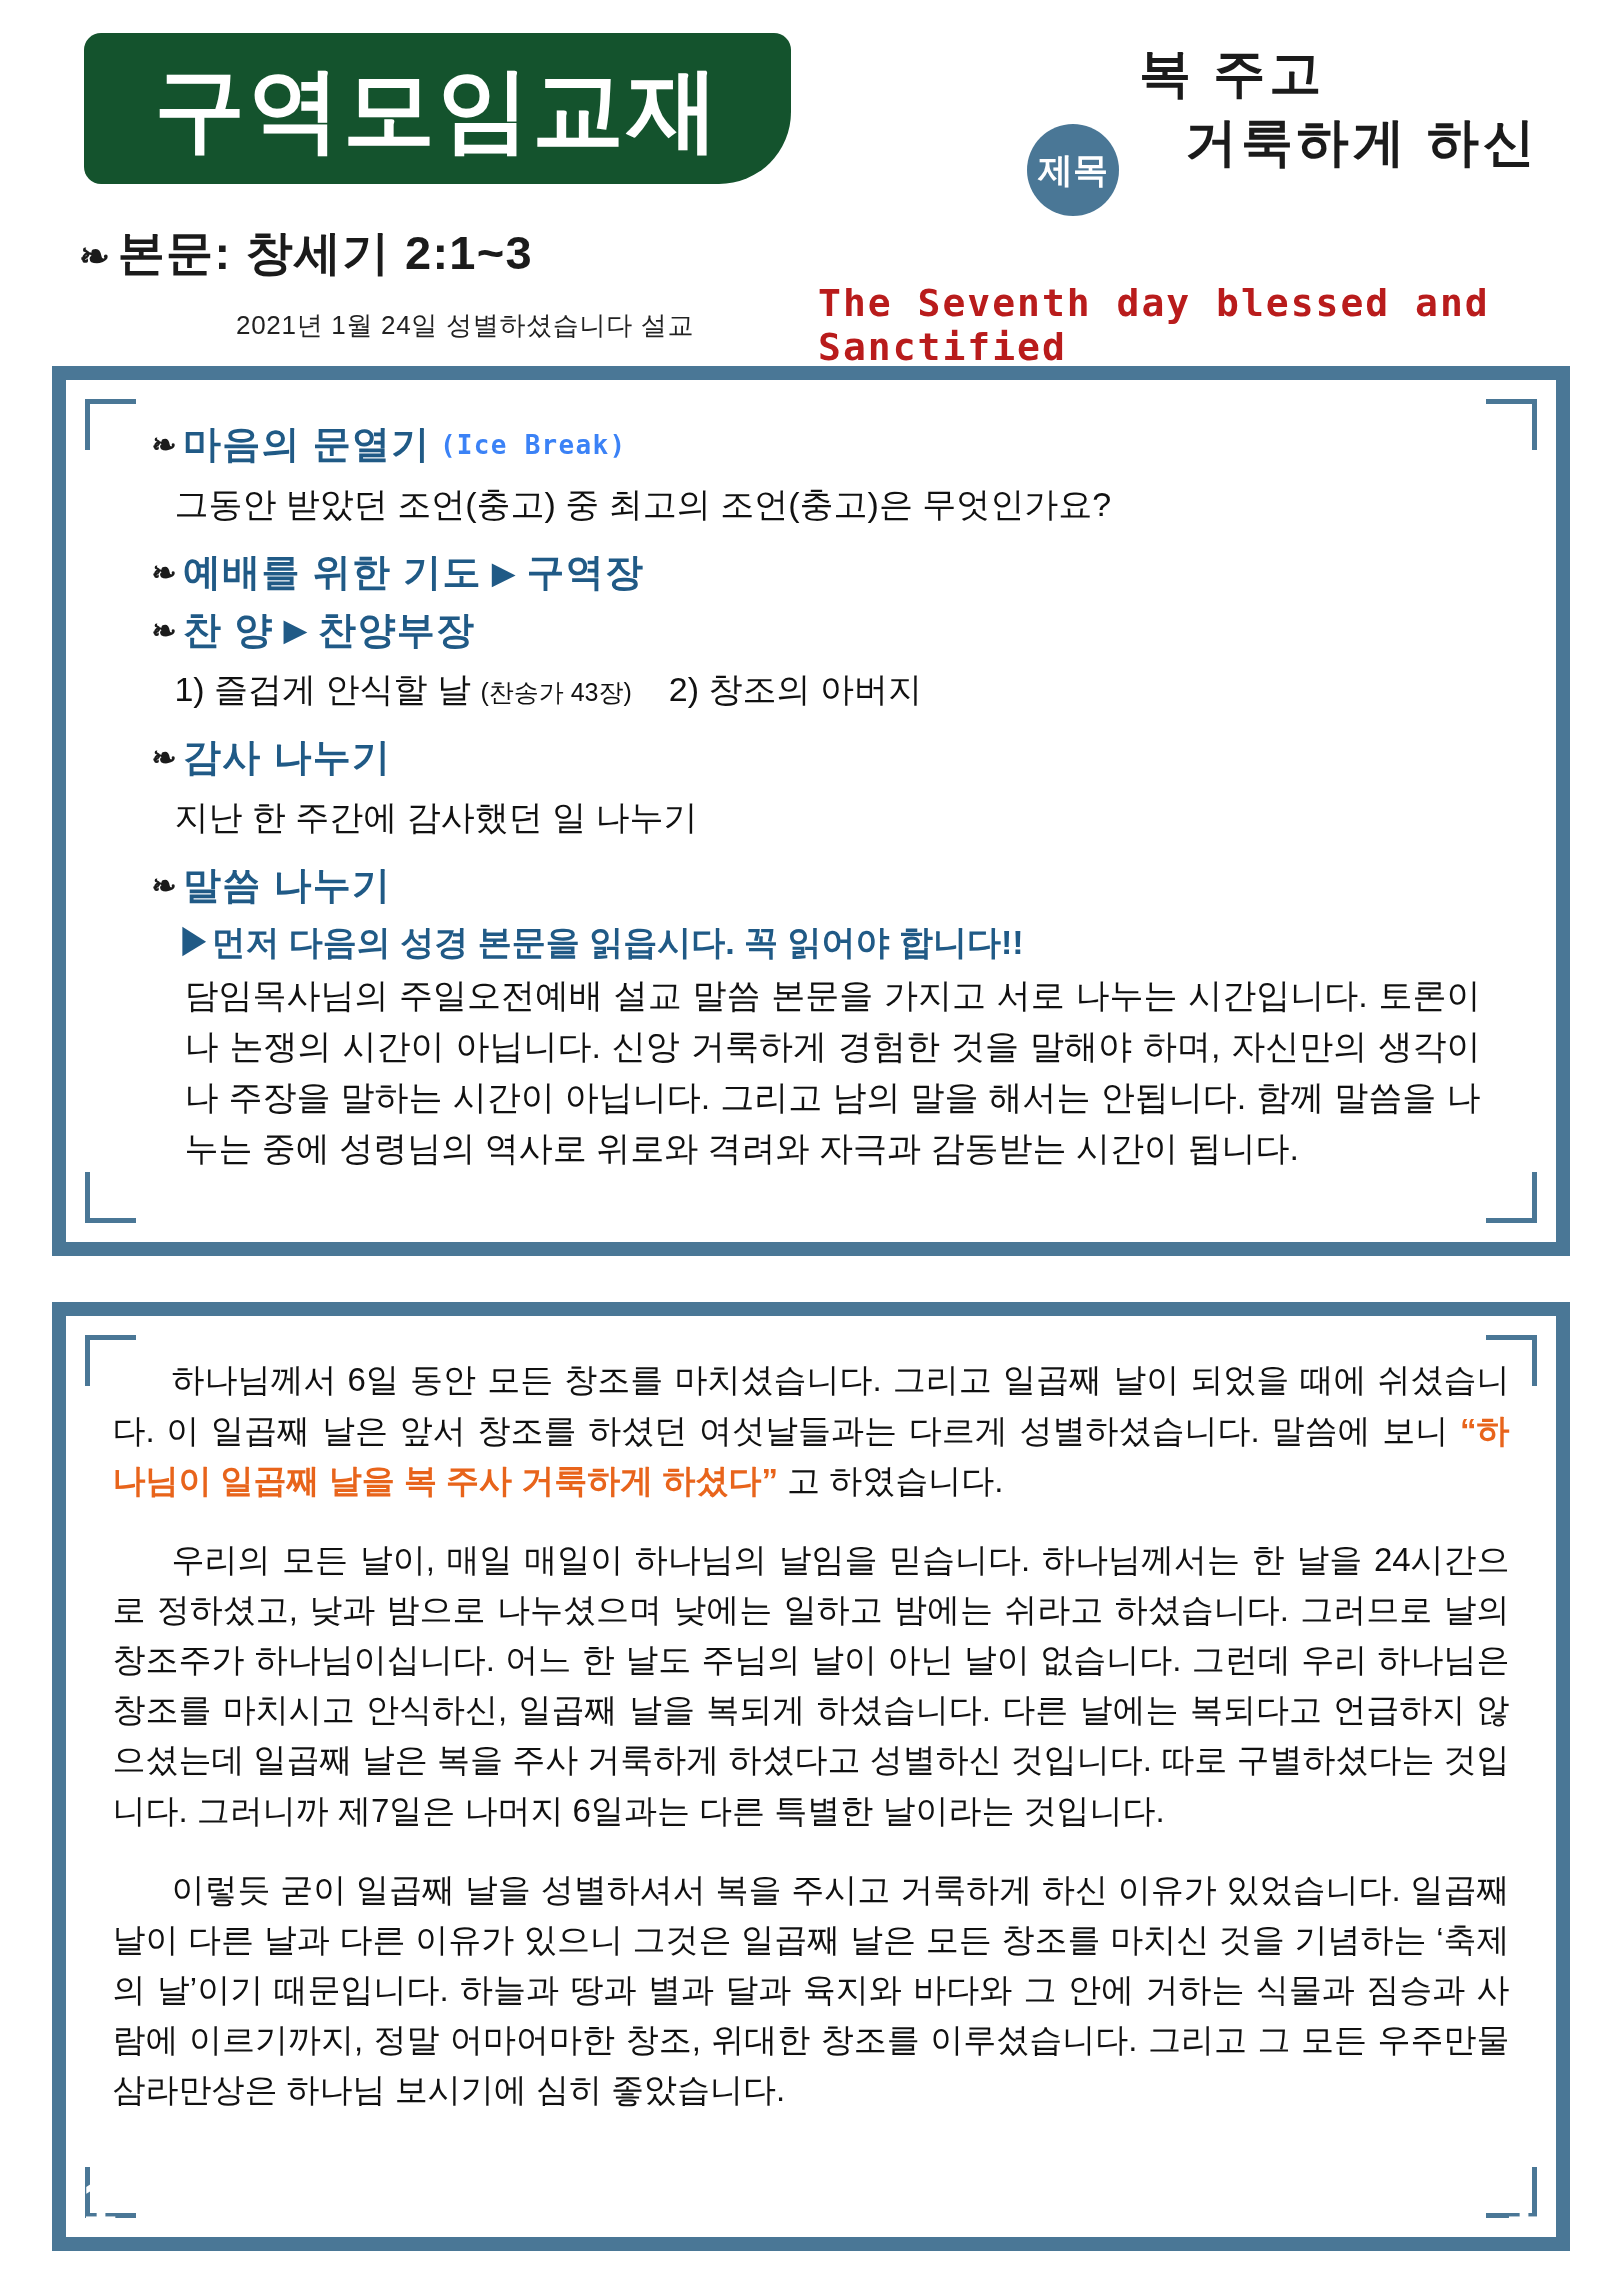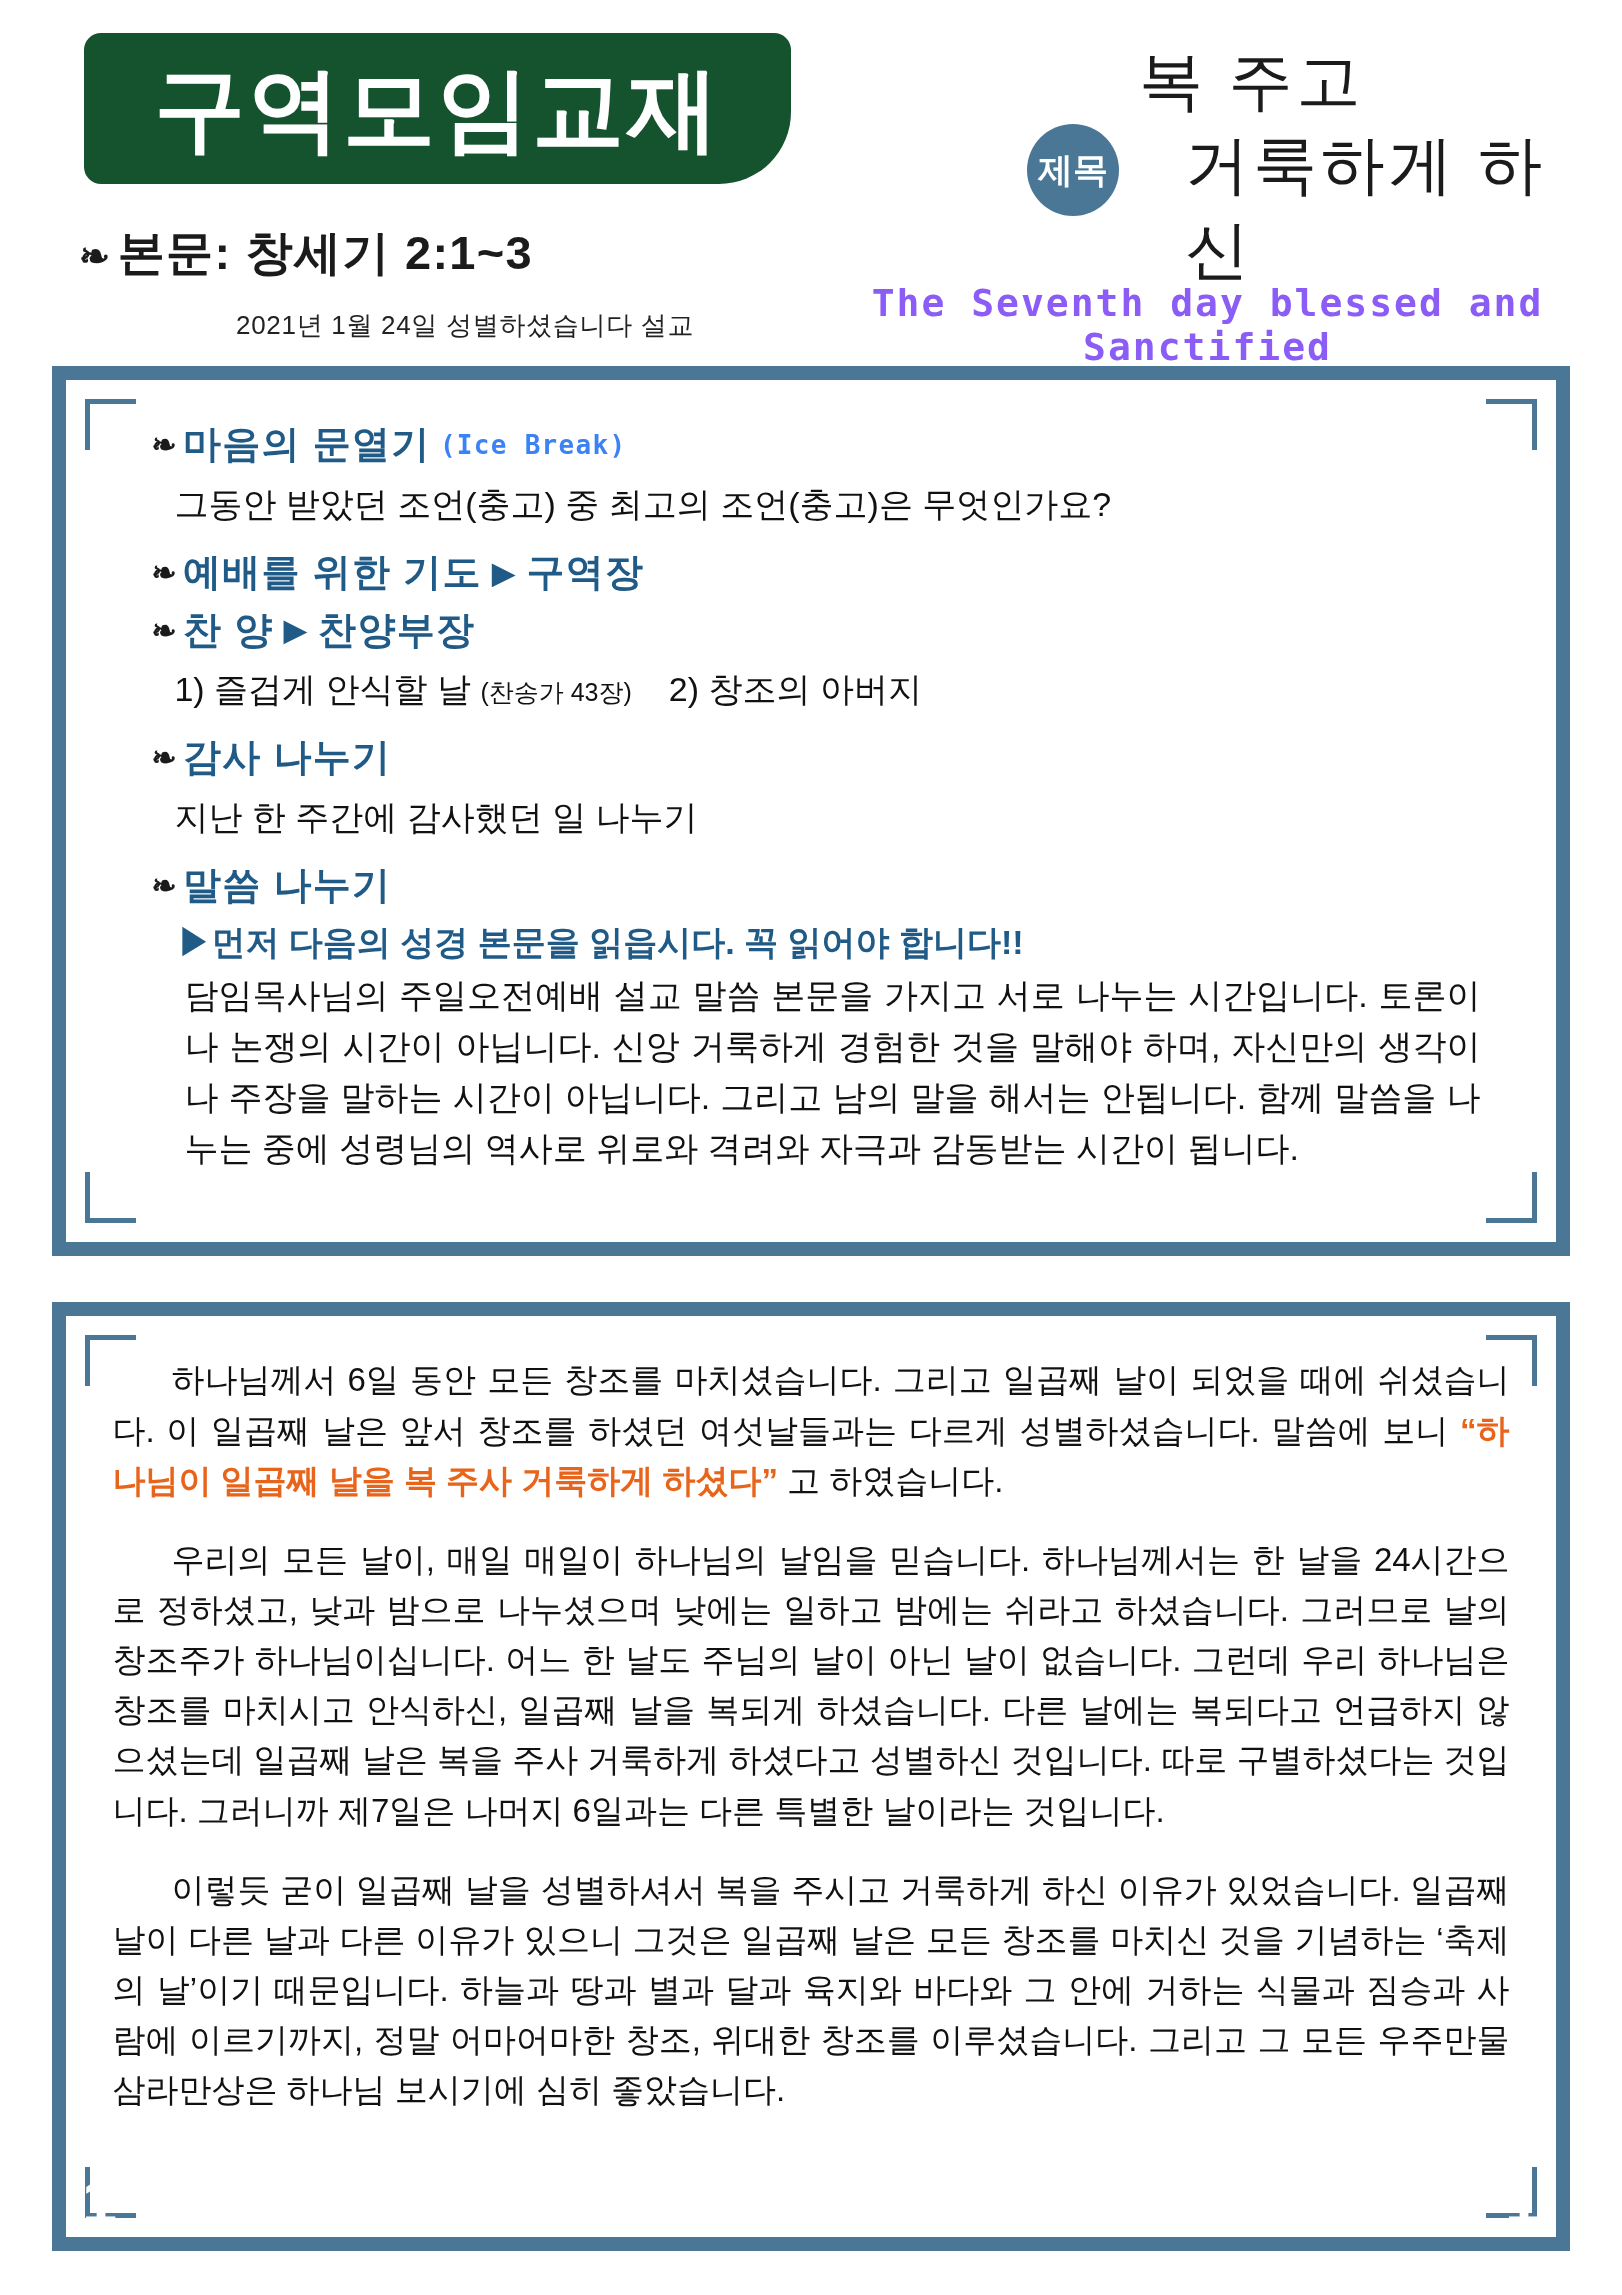--- a/index.html
+++ b/index.html
@@ -43,36 +43,36 @@
     display:flex; align-items:center; justify-content:center;
     font-size:35px;
     font-weight:bold;
   }
   .heading-ko {
     position:absolute;
     left:1139px; top:39px;
     width:458px;
     text-align:left;
     color:#1b1b1b;
-    font-size:64px;
-    font-weight:normal;
+    font-size:52px;
+    font-weight:bold;
     line-height:1.32;
     letter-spacing:3.9px;
   }
   .heading-ko .l2 { padding-left:46px; }
   .heading-ko .l3 { padding-left:98px; }
   .heading-en {
     position:absolute;
     left:818px; top:281px;
     width:779px;
-    text-align:center;
+    text-align:left;
     font-size:38px;
     font-weight:bold;
     letter-spacing:2px;
-    color:#8b5cf6;
+    color:#b91c1c;
     font-family:"DejaVu Sans Mono", monospace;
   }
   .scripture {
     position:absolute;
     left:79px; top:222px;
     font-size:47px;
     font-weight:bold;
     color:#1b1b1b;
     letter-spacing:1.3px;
     white-space:nowrap;

